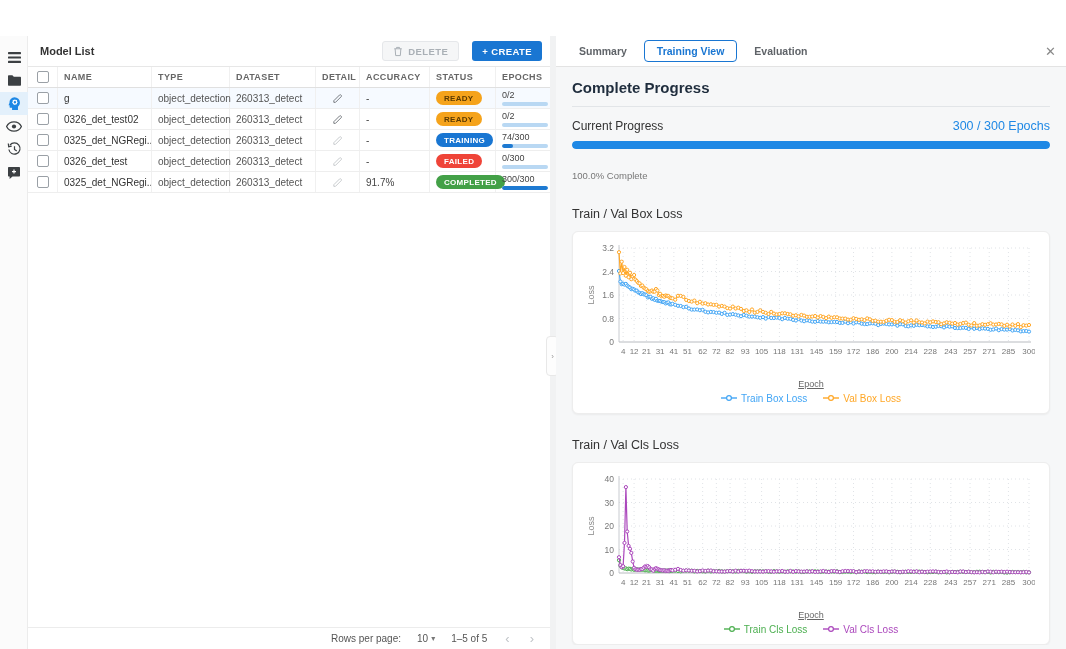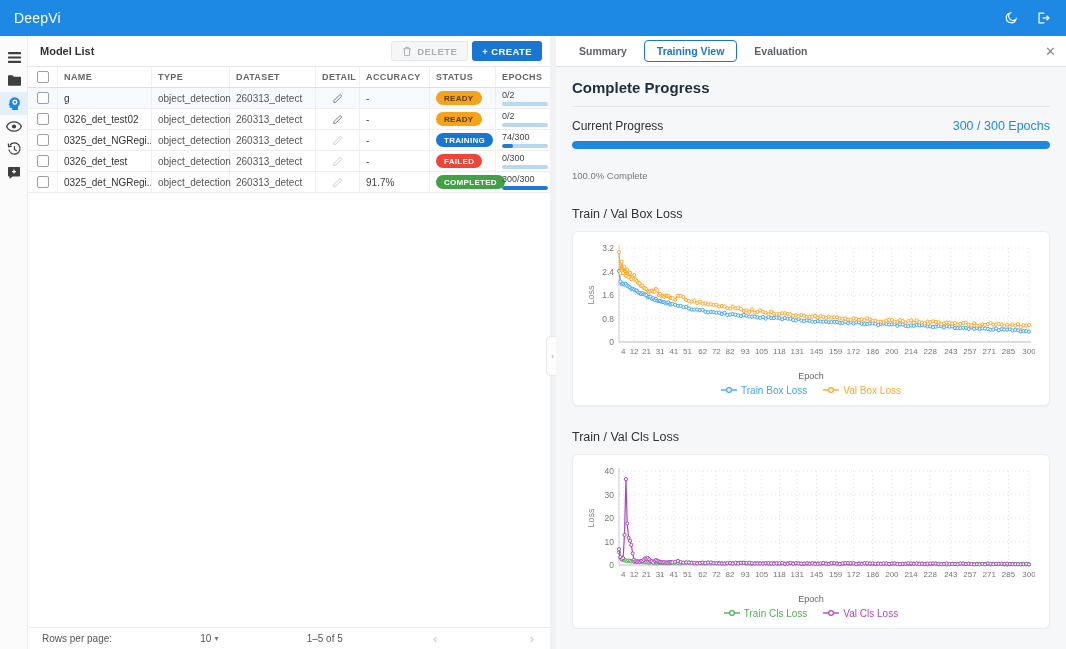--- a/index.html
+++ b/index.html
@@ -18,21 +18,21 @@
   .sidebar { position:absolute; left:0; top:36px; width:28px; height:613px;
     background:#fbfbfb; border-right:1px solid #ececec; display:flex; flex-direction:column; padding-top:10px; }
   .side-item { width:28px; height:23px; display:flex; align-items:center; justify-content:center; cursor:pointer; }
   .side-item.active { background:#E3F0FB; }
 
   
   .left-panel { position:absolute; left:28px; top:36px; width:522px; height:613px;
     background:#fff; display:flex; flex-direction:column; }
   .panel-header { height:30px; display:flex; align-items:center; padding:0 8px 0 12px; }
   .panel-title { font-size:11px; font-weight:bold; color:#333; }
-  .actions { margin-left:auto; display:flex; gap:4px; align-items:center; }
+  .actions { margin-left:auto; display:flex; gap:13px; align-items:center; }
   .btn-delete { display:flex; align-items:center; gap:5px; height:20px; padding:0 10px;
     background:#f5f6f7; border:1px solid #e5e7ea; border-radius:3px;
     font-size:9.5px; font-weight:bold; color:#aab0b6; letter-spacing:.4px; cursor:default; font-family:inherit; }
   .btn-create { height:20px; padding:0 10px; background:#1976D2; border:none; border-radius:3px;
     font-size:9.5px; font-weight:bold; color:#fff; letter-spacing:.4px; cursor:pointer; font-family:inherit; }
 
   .grid-row { display:grid; grid-template-columns:30px 94px 78px 86px 44px 70px 66px 1fr; align-items:center; }
   .thead { height:22px; border-top:1px solid #e7e7e7; border-bottom:1px solid #e0e0e0;
     font-size:9px; font-weight:bold; color:#666; letter-spacing:.4px; }
   .thead > div, .trow > div { height:100%; display:flex; align-items:center; padding:0 6px; border-right:1px solid #f0f0f0; }
@@ -43,21 +43,21 @@
   .cb { width:12px; height:12px; border:1.5px solid #9aa0a6; border-radius:2px; background:#fff; cursor:pointer; }
   .cell-name { color:#333; white-space:nowrap; overflow:hidden; }
   .muted { color:#555; }
   .pill { padding:2.5px 8px; border-radius:9px; font-size:8px; font-weight:bold; color:#fff; letter-spacing:.3px; white-space:nowrap; }
   .cell-epochs { flex-direction:column; align-items:flex-start !important; justify-content:center; gap:2px; }
   .ep-txt { font-size:9px; color:#444; line-height:1; }
   .mini-track { width:46px; height:4px; border-radius:2px; background:#b9d8f3; overflow:hidden; }
   .mini-fill { height:100%; background:#1E7AD2; border-radius:2px; }
   .spacer { flex:1; }
   .pagination { height:22px; border-top:1px solid #ececec; display:flex; align-items:center;
-    justify-content:space-between; gap:34px; padding:0 14px; font-size:10px; color:#555; }
+    justify-content:flex-end; gap:16px; padding:0 14px; font-size:10px; color:#555; }
   .rpp { display:flex; align-items:center; gap:3px; cursor:pointer; }
   .pg-btn { background:none; border:none; color:#c0c4c8; font-size:13px; line-height:1; cursor:pointer; padding:0 2px; font-family:inherit; }
 
   
   .divider { position:absolute; left:550px; top:36px; width:6px; height:613px; background:#f1f2f3; }
   .handle { position:absolute; left:-4px; top:300px; width:13px; height:40px; background:#fdfdfd;
     border:1px solid #e8e8e8; border-radius:4px; display:flex; align-items:center; justify-content:center;
     font-size:8px; color:#999; cursor:pointer; }
 
   
@@ -74,46 +74,29 @@
   .rp-hr { border:none; border-top:1px solid #e2e5e8; margin:10px 0 12px 0; }
   .cp-row { display:flex; align-items:center; font-size:12px; color:#333; }
   .cp-val { margin-left:auto; color:#1E88E5; font-size:12.5px; }
   .pbar { margin-top:8px; height:8px; border-radius:4px; background:#cfe4f7; overflow:hidden; }
   .pbar-fill { height:100%; background:#1E88E5; border-radius:4px; }
   .pct { margin-top:21px; font-size:9.5px; color:#777; }
   .rp-h3 { margin-top:26px; margin-bottom:10px; font-size:12.5px; color:#333; font-weight:normal; }
   .rp-h3.second { margin-top:24px; }
   .card { background:#fff; border:1px solid #ededed; border-radius:6px;
     box-shadow:0 1px 2px rgba(0,0,0,.05); padding:10px 10px 8px 10px; }
-  .xlab { text-align:center; font-size:9px; color:#666; margin-top:1px; }
+  .xlab { text-align:center; font-size:9px; color:#666; margin-top:9px;text-decoration:underline; }
   .legend { display:flex; justify-content:center; gap:16px; margin-top:2px; height:14px; align-items:center; }
   .leg-item { display:flex; align-items:center; gap:4px; font-size:10px; cursor:pointer; }
 </style>
 </head>
 <body>
 
 <div class="app">
 
-  <header class="topbar">
-    <span class="brand">DeepVi</span>
-    <div class="topbar-right">
-      <button class="tb-btn">
-        <svg width="14" height="14" viewBox="0 0 16 16">
-            <path d="M13.6 9.4A5.6 5.6 0 1 1 6.9 2.4a4.7 4.7 0 0 0 6.7 7z" fill="none" stroke="#fff" stroke-width="1.4"></path>
-          </svg>
-      </button>
-      <button class="tb-btn">
-        <svg width="14" height="14" viewBox="0 0 16 16" fill="none" stroke="#fff" stroke-width="1.4">
-            <path d="M9.5 2.5H3.5v11h6"></path>
-            <path d="M7.5 8h7"></path>
-            <path d="M12 5.5L14.8 8 12 10.5"></path>
-          </svg>
-      </button>
-    </div>
-  </header>
 
   <nav class="sidebar" id="sidebar">
       <div class="side-item">
         <span style="display: flex;">
           <svg width="15" height="13" viewBox="0 0 15 13">
             <g fill="#3c4043">
               <rect x="1" y="1" width="13" height="2.2" rx="0.6"></rect>
               <rect x="1" y="5.4" width="13" height="2.2" rx="0.6"></rect>
               <rect x="1" y="9.8" width="13" height="2.2" rx="0.6"></rect>
             </g>

